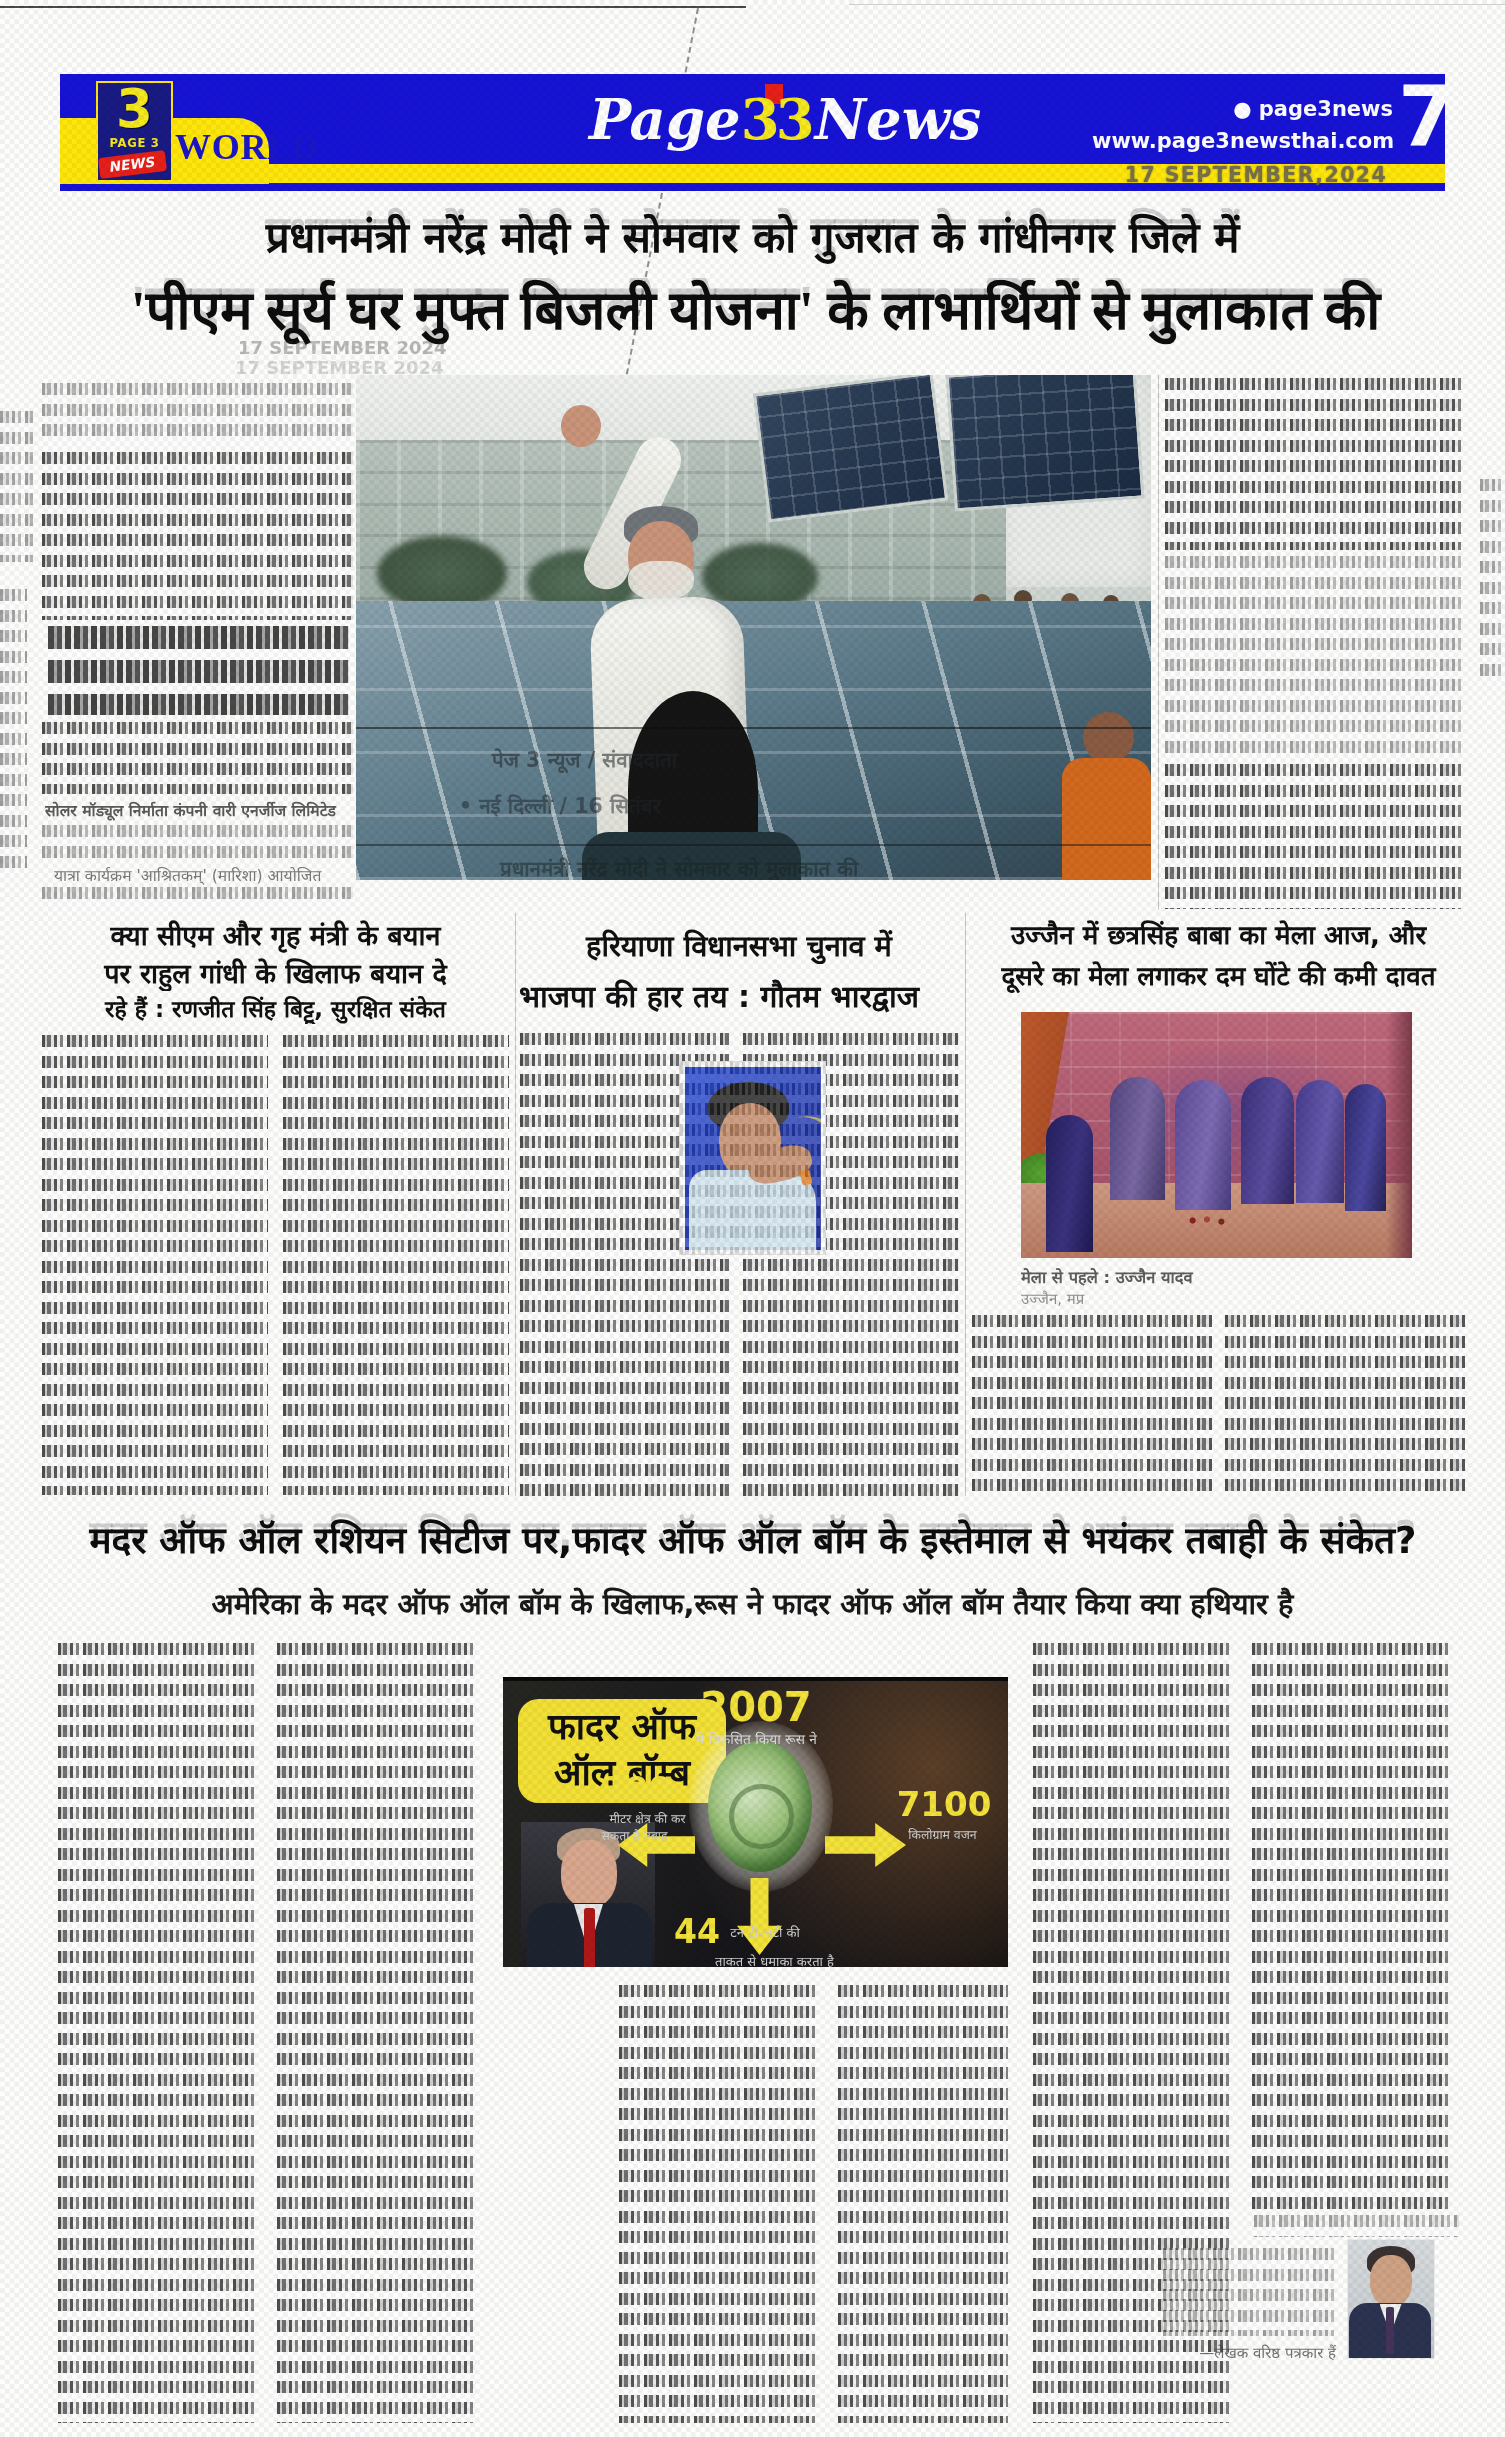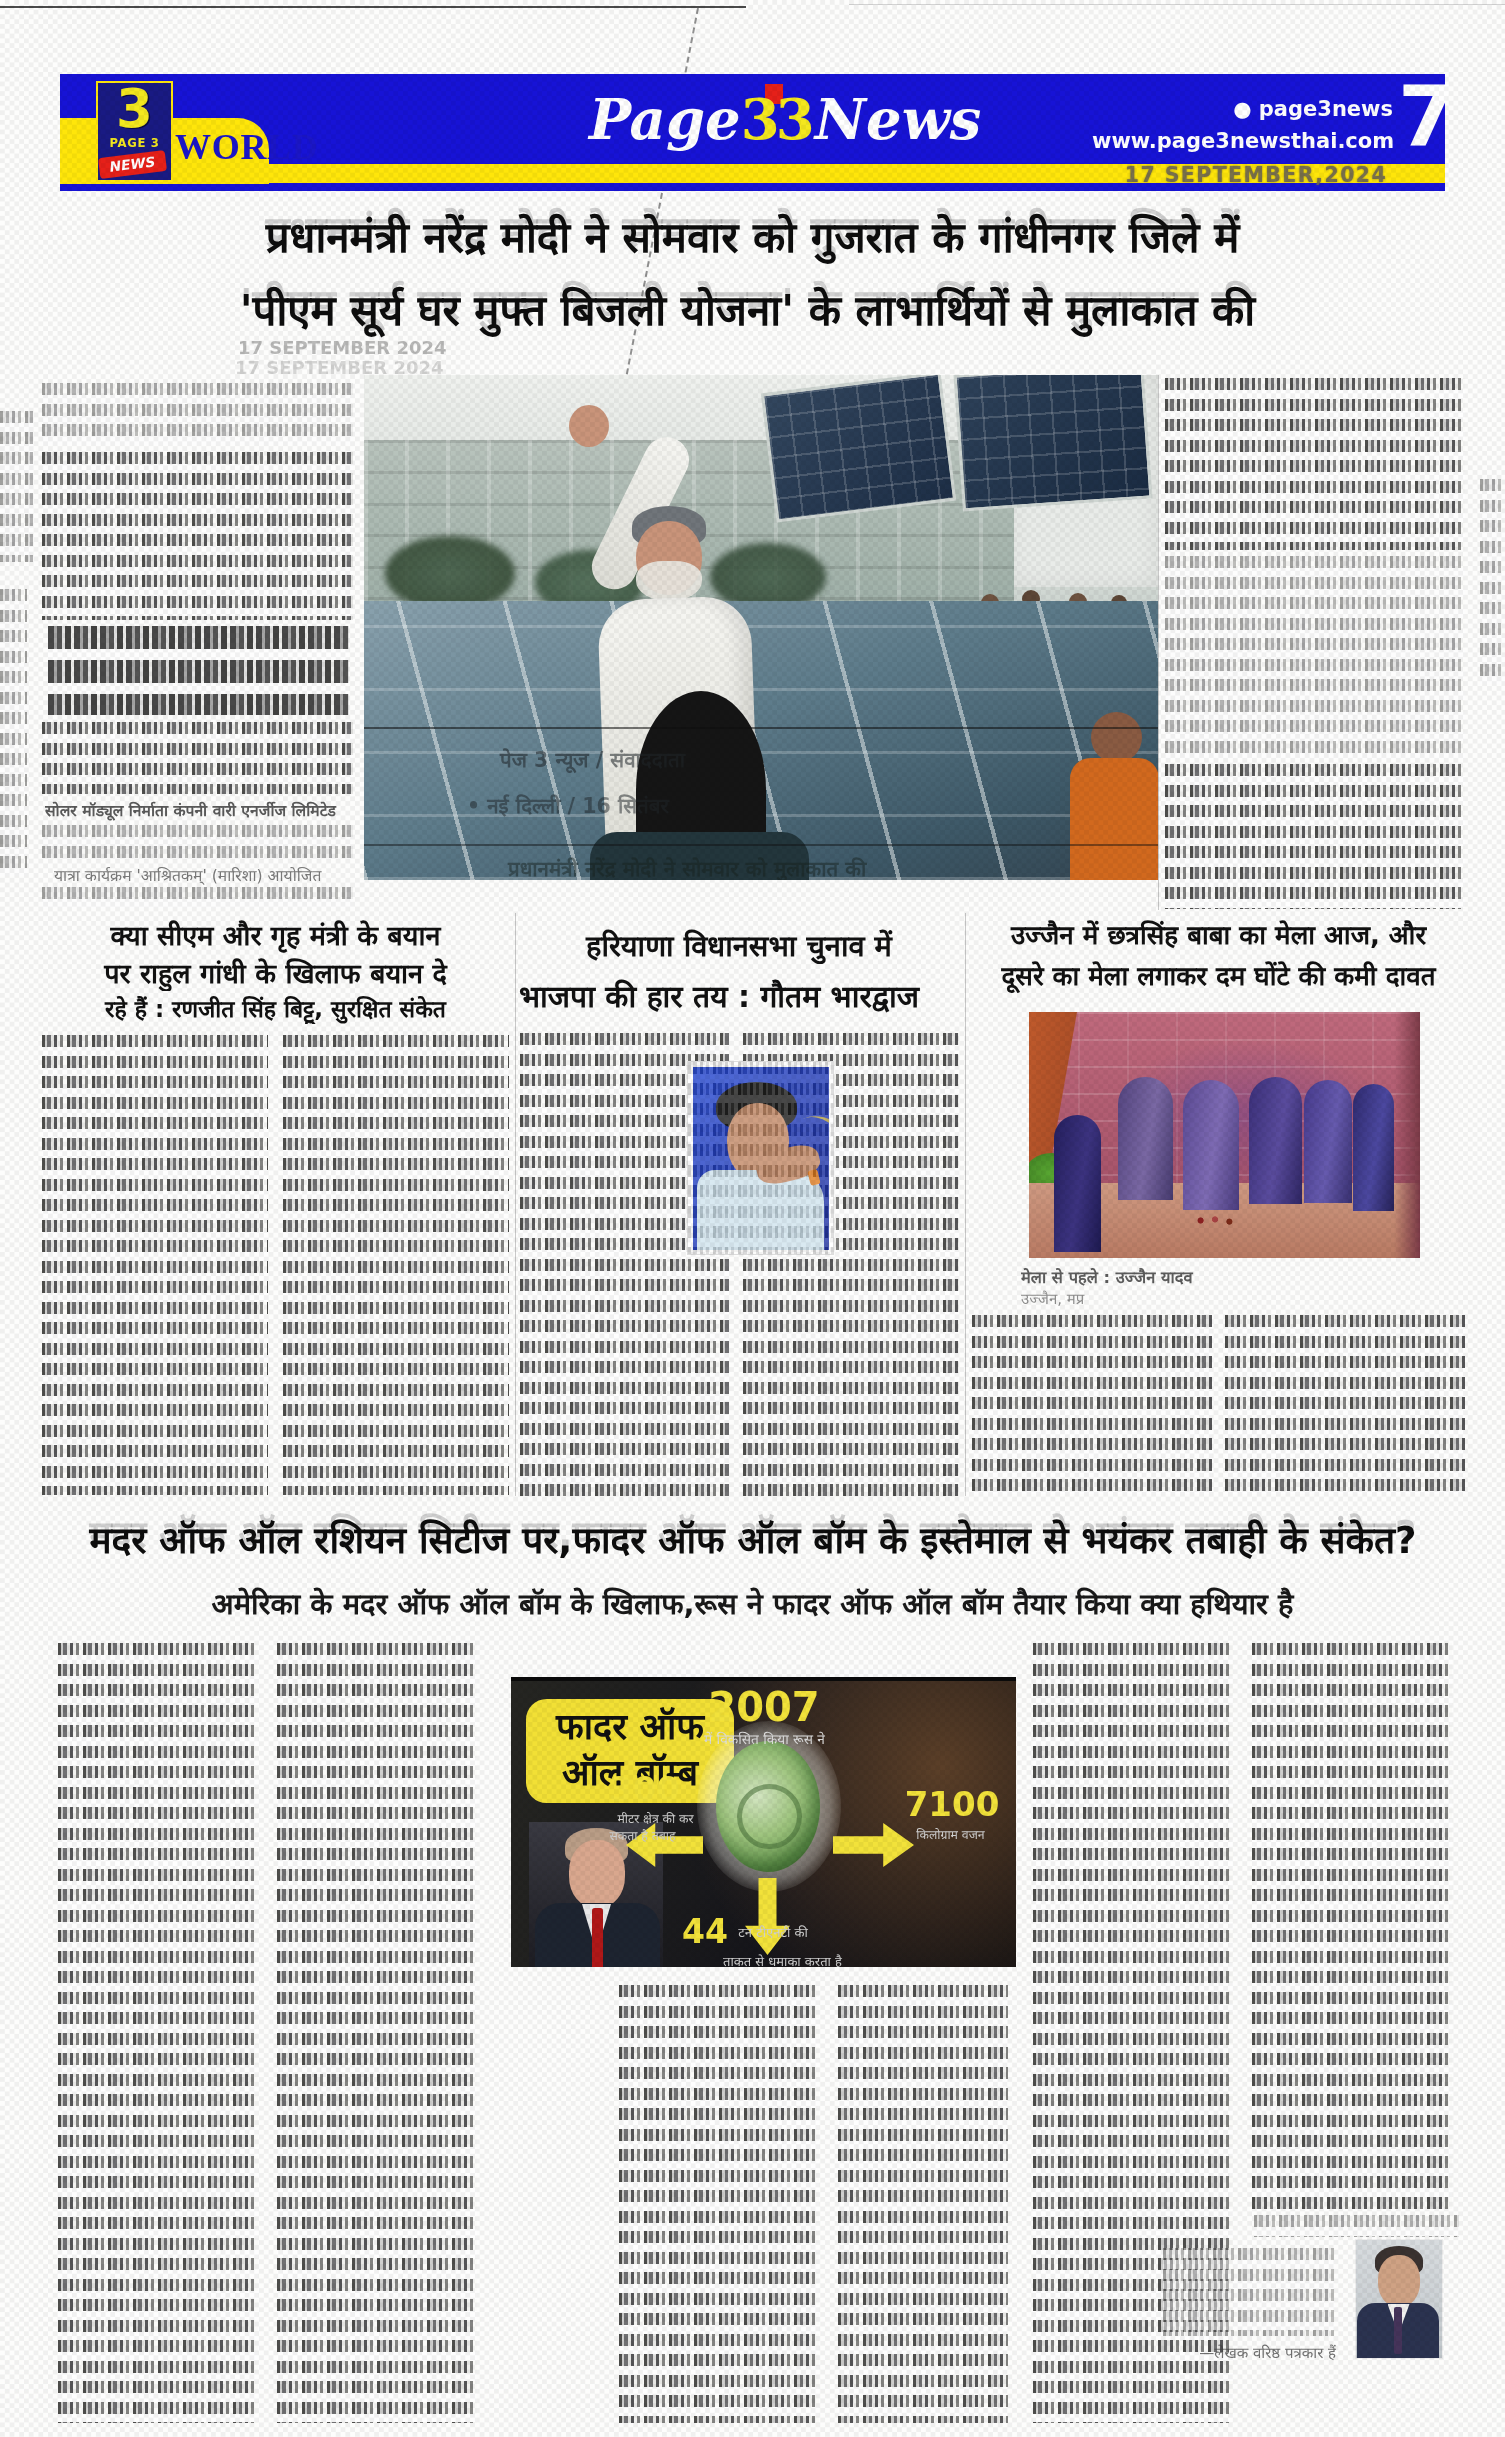--- a/index.html
+++ b/index.html
@@ -16,21 +16,21 @@
       repeating-linear-gradient(to bottom, transparent 0 23px, #fff 23px 34px),
       repeating-linear-gradient(to right, #0c0c0c 0 6.2px, #8a8a8a 6.2px 9px, #1c1c1c 9px 14.4px,
         #d8d8d8 14.4px 17px, #050505 17px 22.6px, #e8e8e6 22.6px 26px);}
   .hl{font-weight:bold;color:#0d0d0d;text-align:center;white-space:nowrap;overflow:hidden;
       text-shadow:0 -6.2px 0 rgba(110,110,110,.30);}
   .hl2{font-weight:bold;color:#111;text-align:center;white-space:nowrap;overflow:hidden;}
   .ghost{color:rgba(45,45,45,.55);font-weight:bold;white-space:nowrap;}
   .speckle{position:absolute;inset:0;pointer-events:none;opacity:.05;
       background-image:repeating-conic-gradient(#000 0 25%, transparent 0 50%);
       background-size:9.6px 9.6px;}
-  .photo{position:absolute;overflow:hidden;margin-left:8px;}
+  .photo{position:absolute;overflow:hidden;}
   .colline{position:absolute;width:0.7px;background:#c9c9c9;}
 </style>
 </head>
 <body>
 
 <div id="page">
 
   <div class="abs" style="left:0;top:5.5px;width:746px;height:2.1px;background:#4a4a4a;"></div>
   <div class="abs" style="left:849px;top:4.1px;width:657px;height:1.4px;background:#bbb;opacity:.6;"></div>
   <div class="abs" style="left:697px;top:8.2px;height:383px;width:0;border-left:2.1px dashed #777;transform:rotate(11deg);transform-origin:top center;opacity:.8;"></div>
@@ -57,21 +57,21 @@
   </div>
 
   <div class="abs" style="left:1092px;top:97px;width:301px;text-align:right;color:#fff;font-weight:bold;font-size:21px;">
     <span>●</span>&nbsp;<span>page3news</span>
   </div>
   <div class="abs" style="left:1092px;top:129px;width:301px;text-align:left;color:#fff;font-weight:bold;font-size:21px;">www.page3newsthai.com</div>
   <div class="abs" style="left:1398px;top:71px;width:49px;text-align:center;color:#fff;font-weight:bold;font-size:83px;line-height:93px;">7</div>
   <div class="abs" style="left:1095px;top:163px;width:322px;text-align:center;font-size:20.5px;font-weight:bold;color:#6b6553;letter-spacing:1.4px;text-shadow:0 0 2.1px rgba(90,85,60,.8);opacity:.9;">17 SEPTEMBER,2024</div>
 
   <div class="hl abs" style="left:75px;top:205px;width:1355px;height:68px;font-size:42px;line-height:66px;">प्रधानमंत्री नरेंद्र मोदी ने सोमवार को गुजरात के गांधीनगर जिले में</div>
-  <div class="hl abs" style="left:70px;top:278px;width:1355px;height:68px;font-size:42px;line-height:66px;">'पीएम सूर्य घर मुफ्त बिजली योजना' के लाभार्थियों से मुलाकात की</div>
+  <div class="hl abs" style="left:78px;top:278px;width:1355px;height:68px;font-size:54px;line-height:66px;font-family:Liberation Serif, serif;">'पीएम सूर्य घर मुफ्त बिजली योजना' के लाभार्थियों से मुलाकात की</div>
   <div class="ghost abs" style="left:238px;top:337px;font-size:18px;opacity:.6;">17 SEPTEMBER 2024</div>
   <div class="ghost abs" style="left:235px;top:357px;font-size:18px;opacity:.35;">17 SEPTEMBER 2024</div>
 
   <div class="nz lt" style="left:42px;top:383px;width:311px;height:62px;"></div>
   <div class="nz" style="left:42px;top:452px;width:311px;height:168px;"></div>
   <div class="nzb" style="left:48px;top:626px;width:301px;height:89px;opacity:.75;"></div>
   <div class="nz" style="left:42px;top:722px;width:311px;height:72px;"></div>
   <div class="abs" style="left:45px;top:799px;width:309px;font-size:15.7px;color:#333;opacity:.8;white-space:nowrap;overflow:hidden;font-weight:bold;">सोलर मॉड्यूल निर्माता कंपनी वारी एनर्जीज लिमिटेड</div>
   <div class="nz lt" style="left:42px;top:825px;width:311px;height:34px;"></div>
   <div class="abs" style="left:45px;top:864px;width:309px;font-size:15.7px;color:#444;opacity:.7;white-space:nowrap;overflow:hidden;margin-left:9px;">यात्रा कार्यक्रम 'आश्रितकम्' (मारिशा) आयोजित</div>

